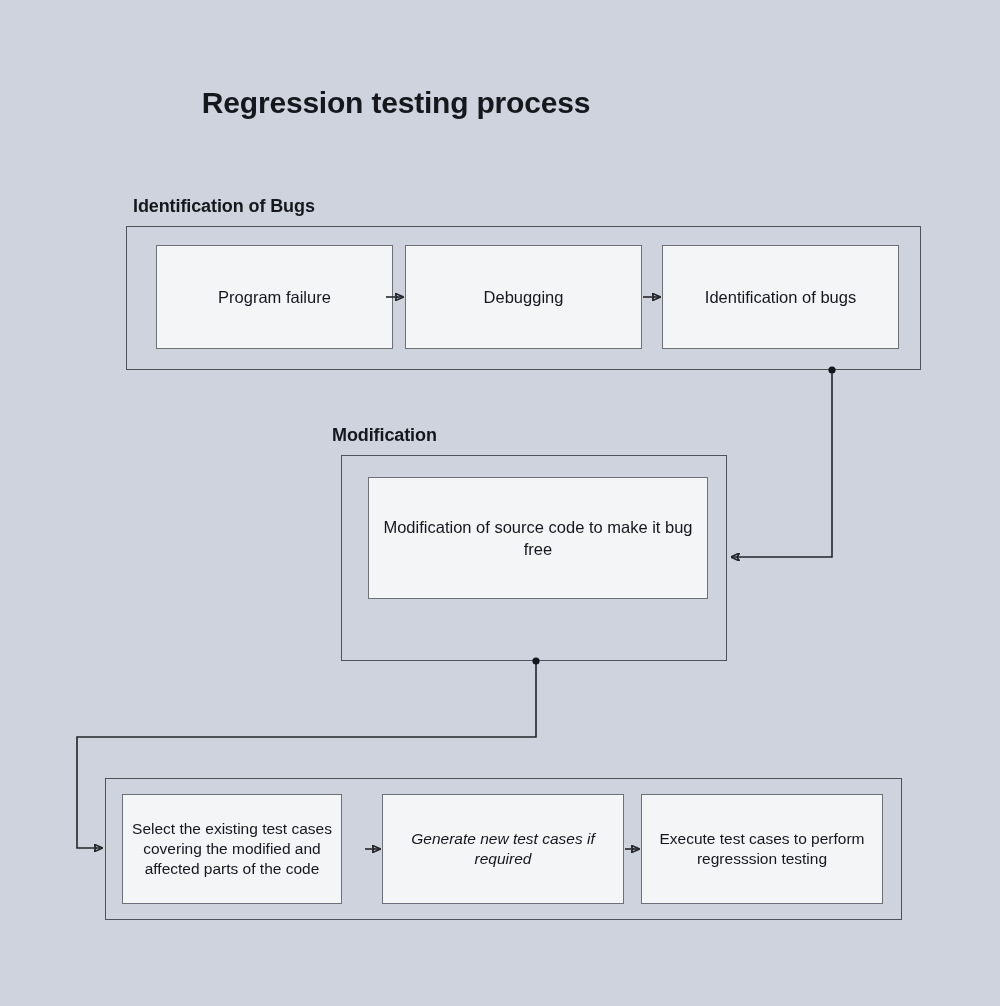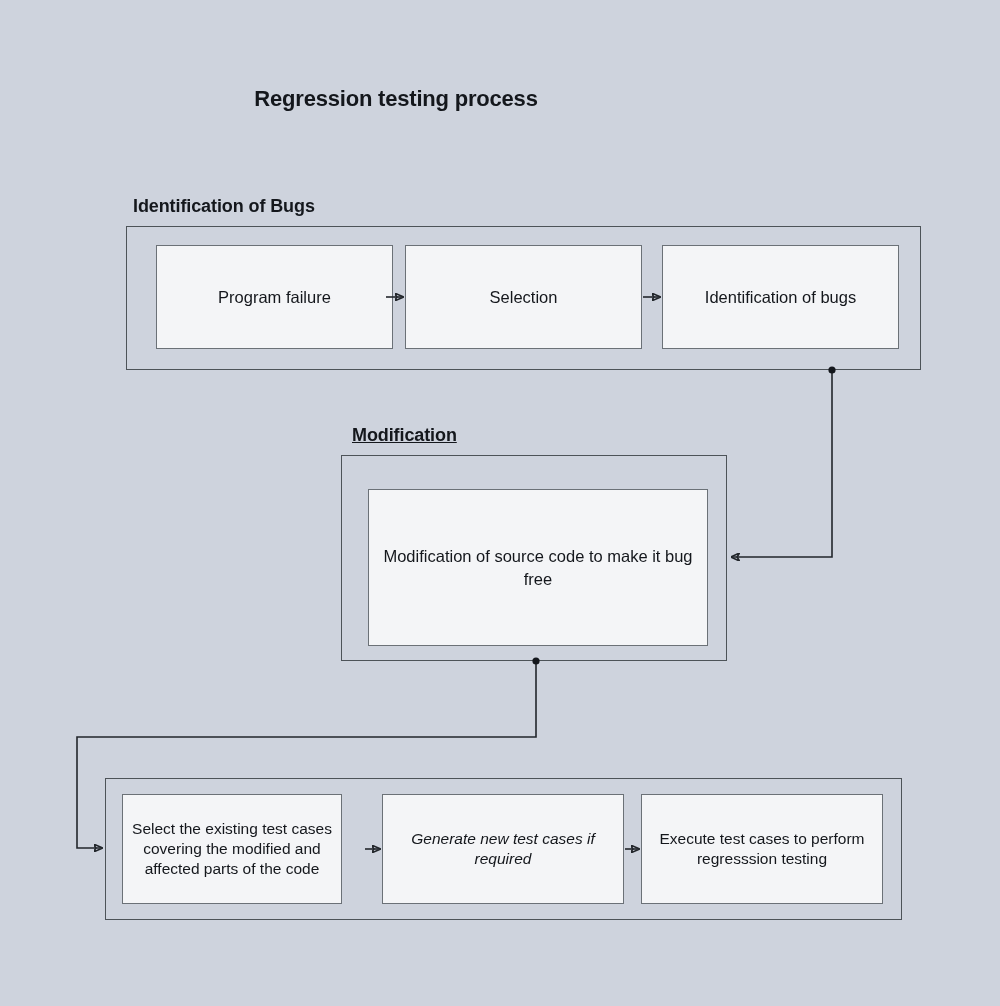--- a/index.html
+++ b/index.html
@@ -18,21 +18,21 @@
     width: 1000px;
     height: 1006px;
   }
   
   .diagram-title {
     position: absolute;
     left: 0;
     top: 86px;
     width: 792px;
     text-align: center;
-    font-size: 22px;
+    font-size: 30px;
     font-weight: bold;
     color: #14171c;
     letter-spacing: -0.2px;
   }
   
   .group {
     position: absolute;
     box-sizing: border-box;
     background: #ced3dd;
     border: 1.4px solid #4d5358;
@@ -91,29 +91,29 @@
 <div id="canvas">
 
   <div class="diagram-title">Regression testing process</div>
 
   <div class="group-label" style="left:133px; top:196px;">Identification of Bugs</div>
 
   <div class="group" style="left:126px; top:226px; width:795px; height:144px;"></div>
 
   <div class="node" style="left:148px; top:245px; width:237px; height:104px;margin-left:8px;">Program failure</div>
 
-  <div class="node" style="left:405px; top:245px; width:237px; height:104px;">Selection</div>
+  <div class="node" style="left:405px; top:245px; width:237px; height:104px;">Debugging</div>
 
   <div class="node" style="left:662px; top:245px; width:237px; height:104px;">Identification of bugs</div>
 
-  <div class="group-label" style="left:352px; top:425px;text-decoration:underline;">Modification</div>
+  <div class="group-label" style="left:332px; top:425px;">Modification</div>
 
   <div class="group" style="left:341px; top:455px; width:386px; height:206px;"></div>
 
-  <div class="node" style="left:368px; top:477px; width:340px; height:157px;margin-top:12px;">Modification of source code to make it bug free</div>
+  <div class="node" style="left:368px; top:477px; width:340px; height:122px;">Modification of source code to make it bug free</div>
 
 
   <div class="group" style="left:105px; top:778px; width:797px; height:142px;"></div>
 
   <div class="node small" style="left:122px; top:794px; width:220px; height:110px;">Select the existing test cases covering the modified and affected parts of the code</div>
 
   <div class="node small" style="left:382px; top:794px; width:242px; height:110px;font-style:italic;">Generate new test cases if required</div>
 
   <div class="node small" style="left:641px; top:794px; width:242px; height:110px;">Execute test cases to perform regresssion testing</div>
 

